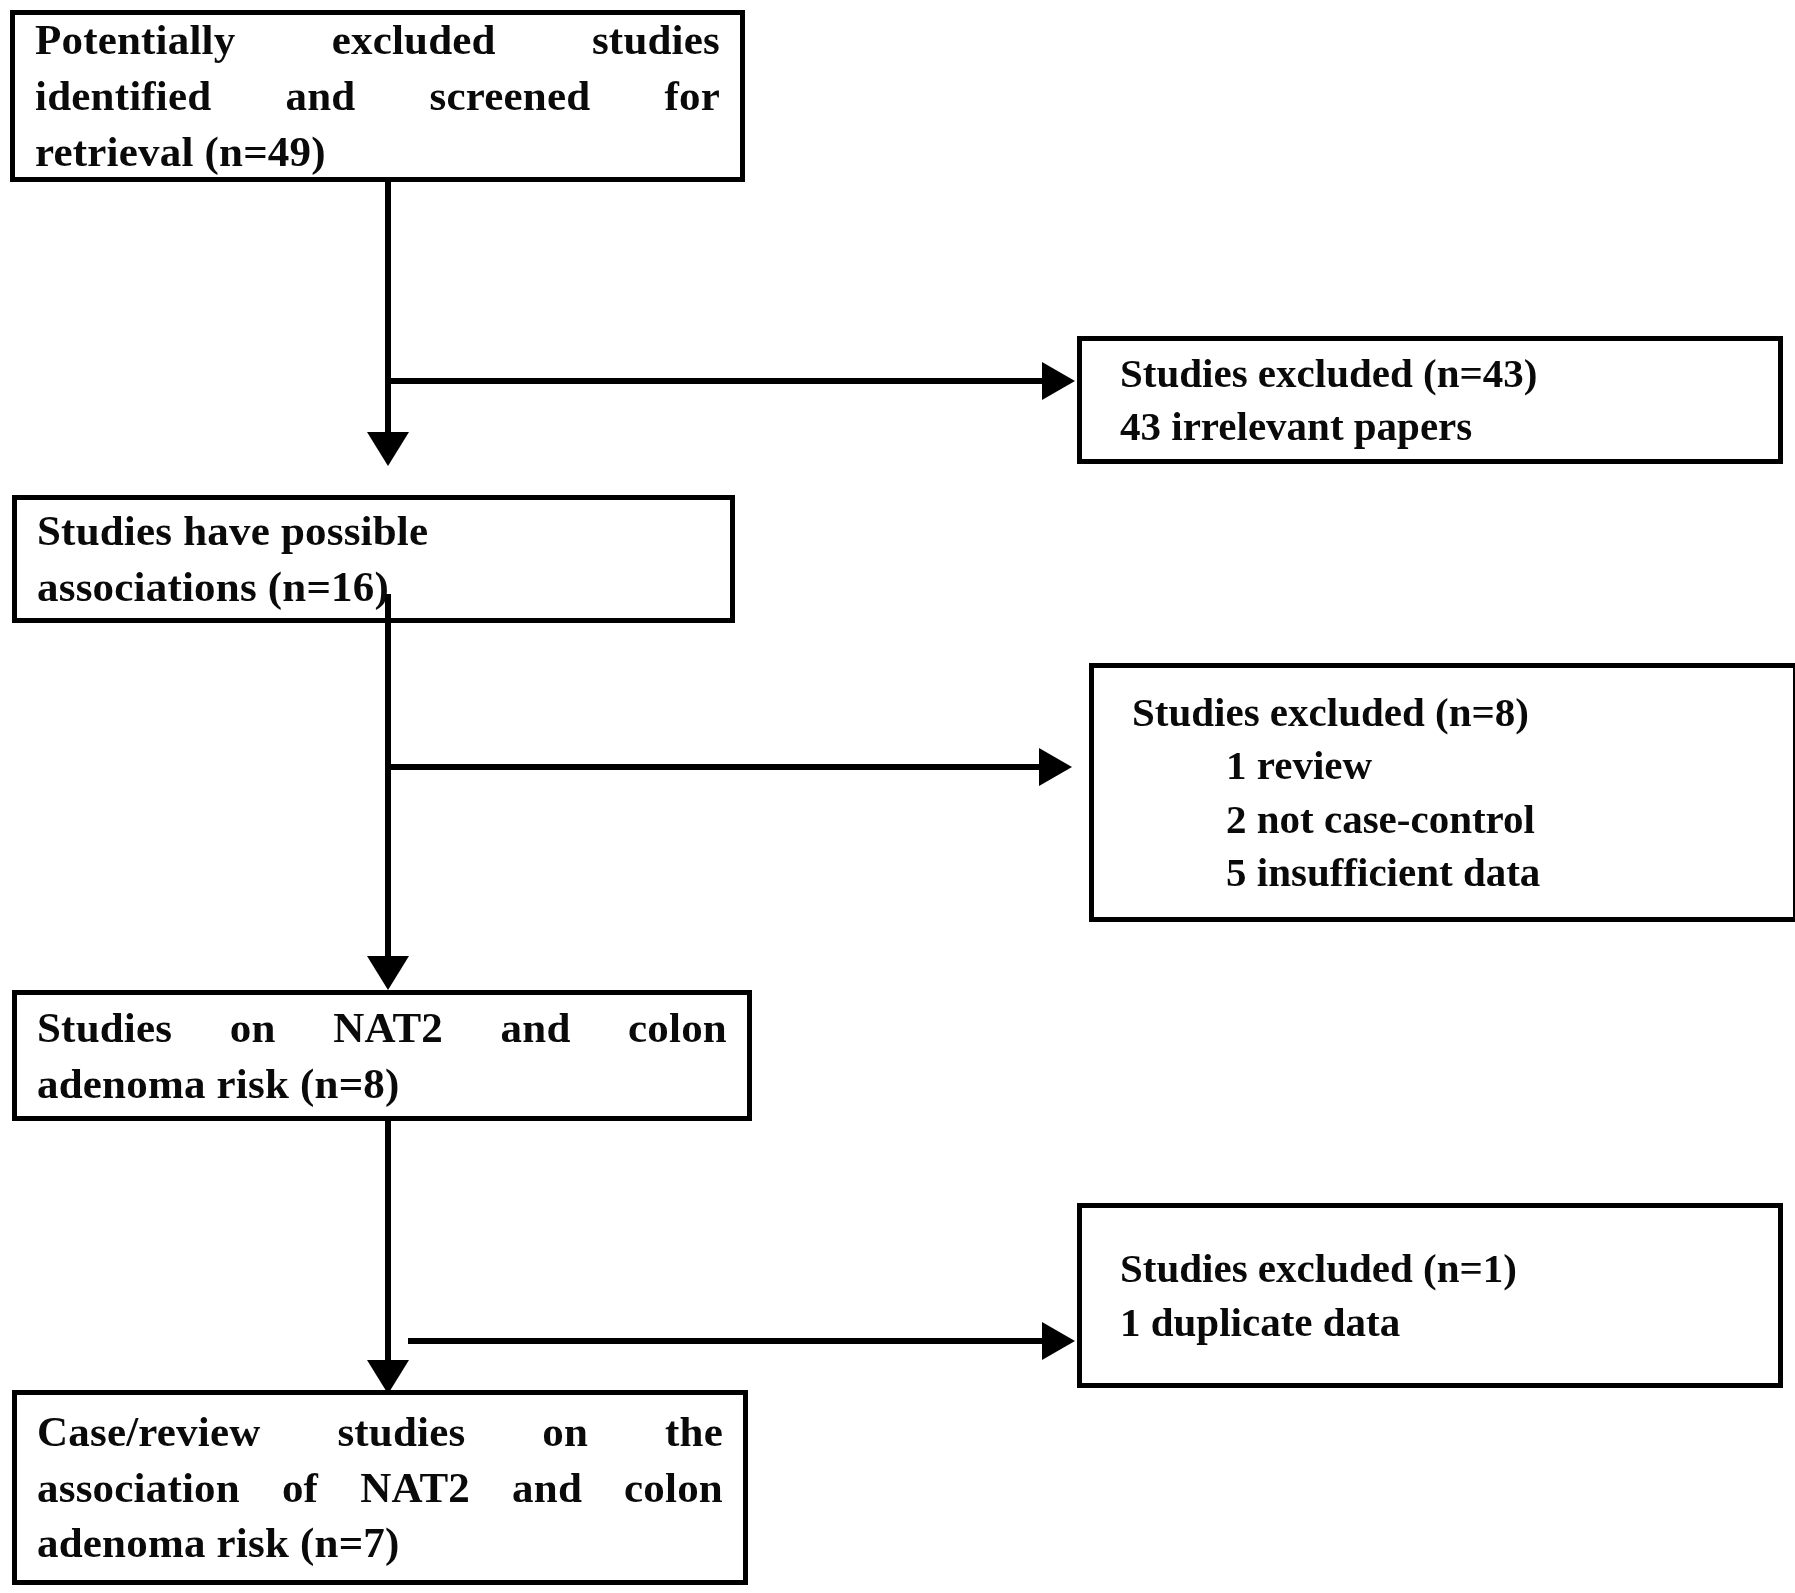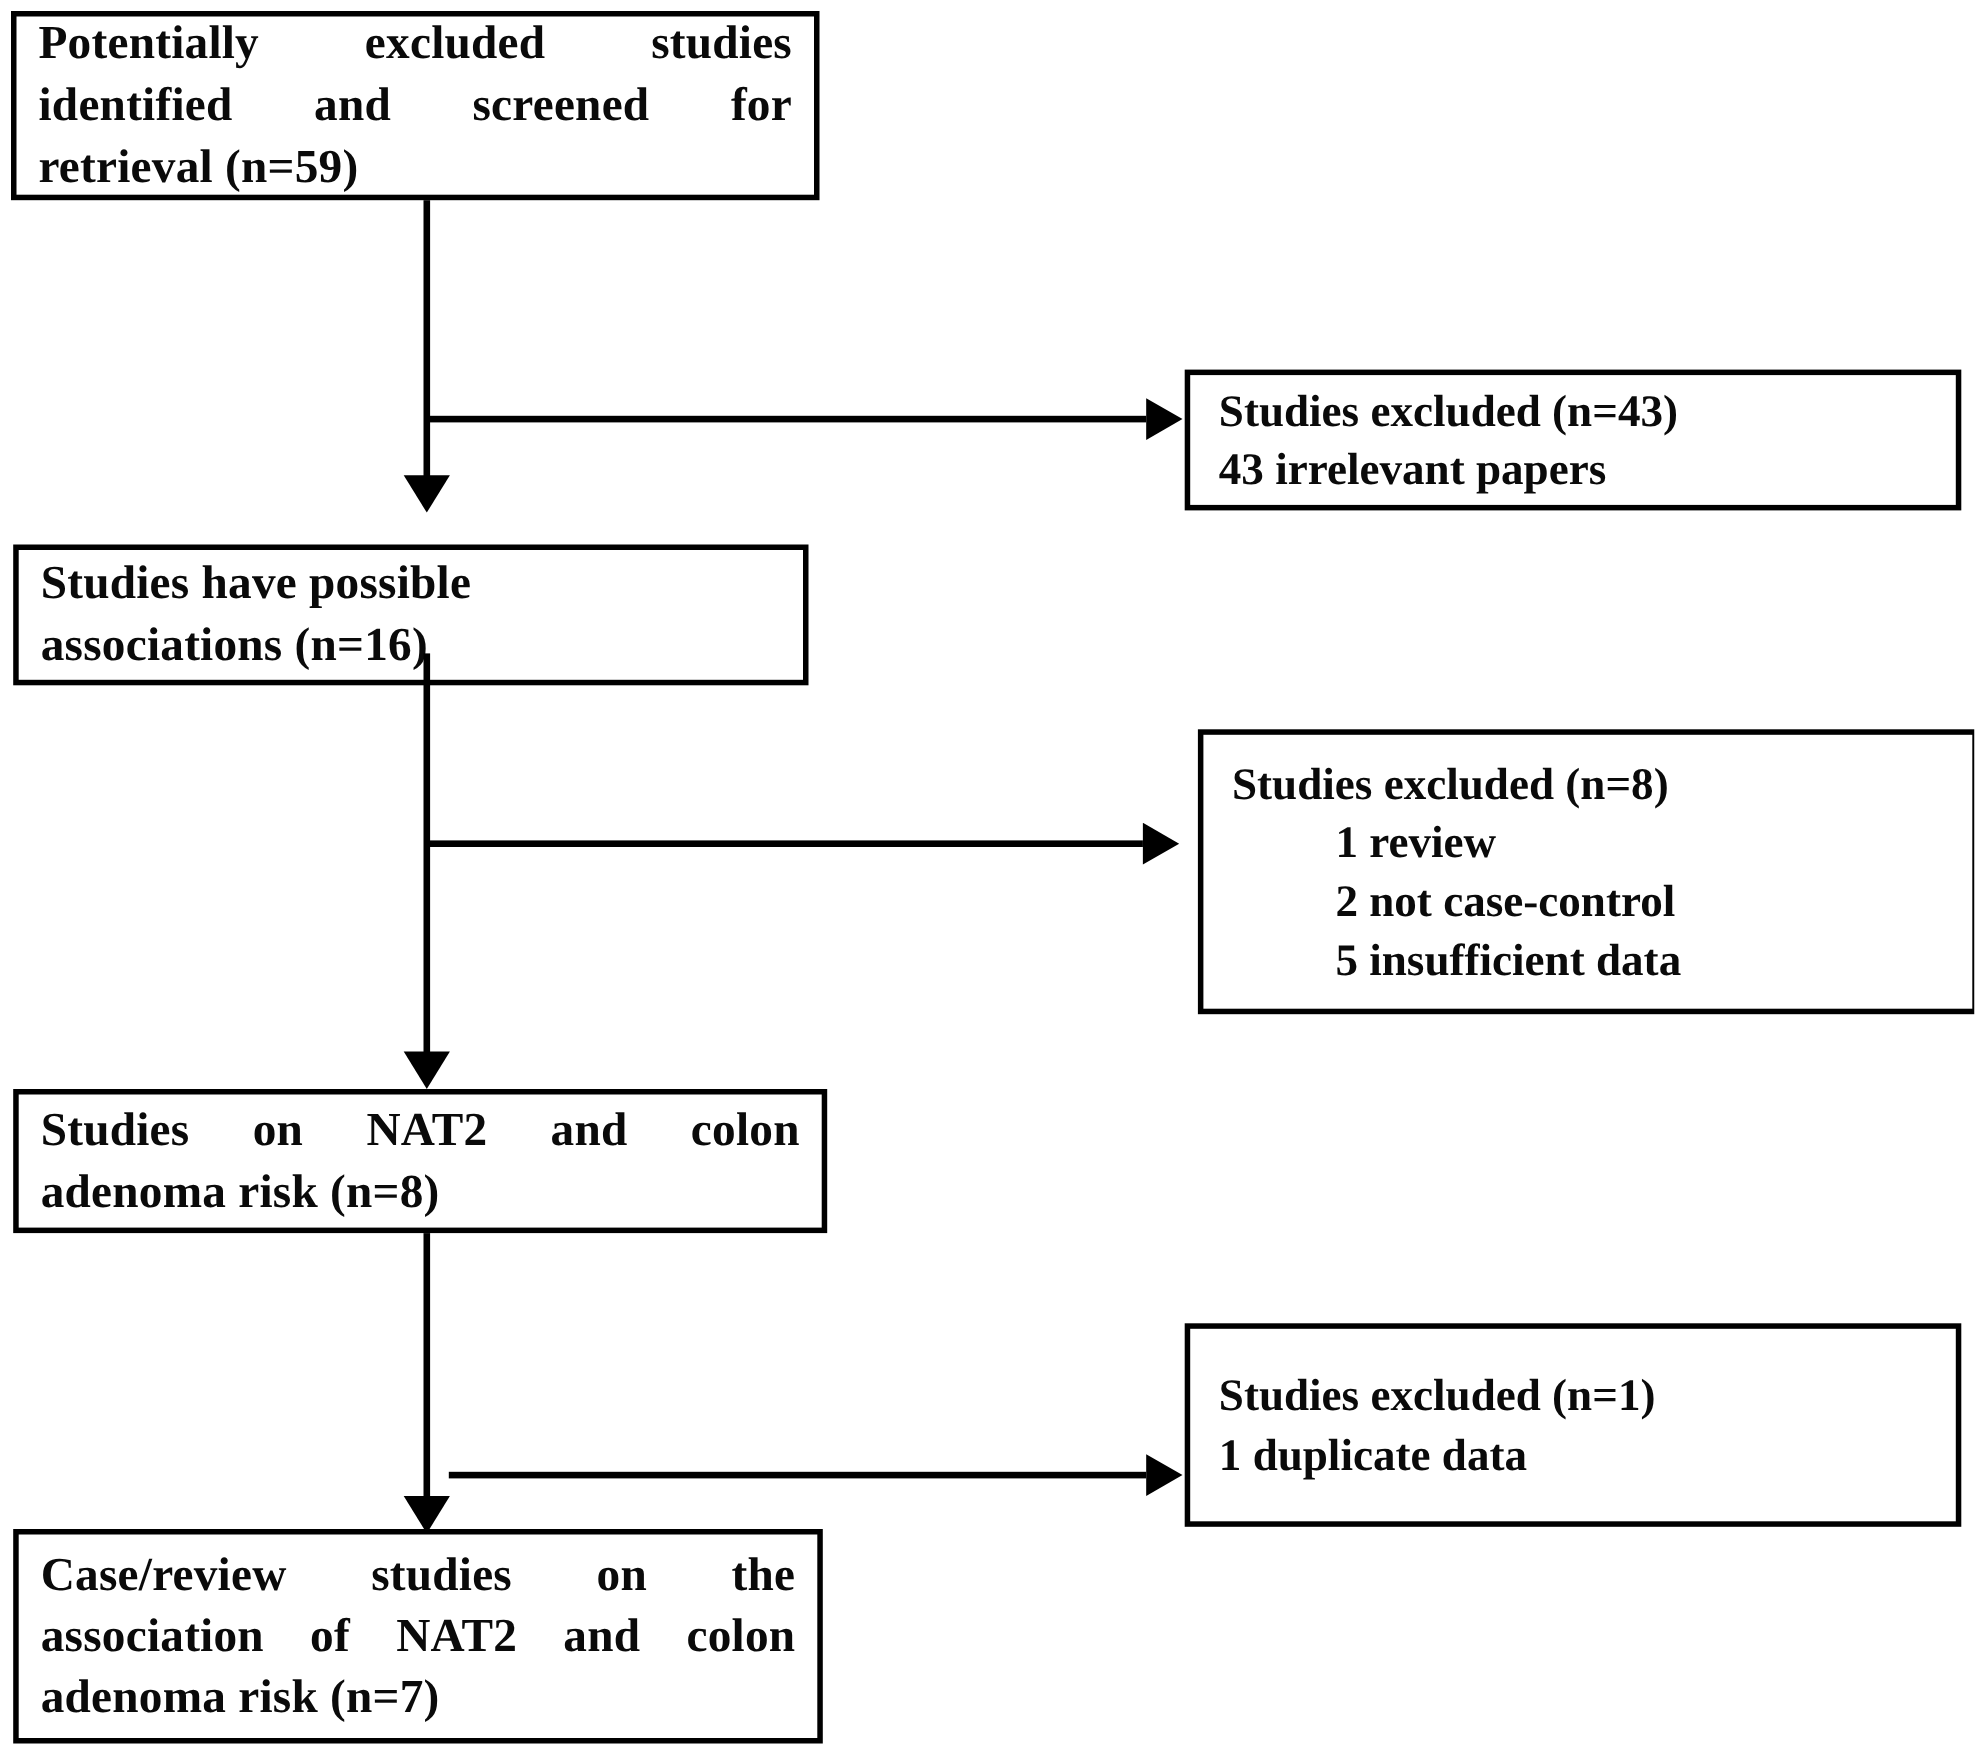--- a/index.html
+++ b/index.html
@@ -52,20 +52,21 @@
   .box-main .line.plain {
     display: block;
     text-align: left;
   }
 
   
   .box-excl .line {
     font-size: 41px;
     padding: 0 26px;
     text-align: left;
+    margin-left: 12px;
   }
   .box-excl .line.indent {
   }
   .box-excl .line.indent-wide {
     padding-left: 120px;
   }
 
   
   .vline {
     position: absolute;
@@ -104,21 +105,21 @@
       <span>Potentially</span>
       <span>excluded</span>
       <span>studies</span>
     </div>
     <div class="line justify">
       <span>identified</span>
       <span>and</span>
       <span>screened</span>
       <span>for</span>
     </div>
-    <div class="line plain">retrieval (n=59)</div>
+    <div class="line plain">retrieval (n=49)</div>
   </div>
 
   <div class="vline" style="left:385px; top:182px; height:254px;"></div>
   <div class="arrow-down" style="left:367px; top:432px;"></div>
   <div class="hline" style="left:389px; top:378px; width:653px;"></div>
   <div class="arrow-right" style="left:1042px; top:362px;"></div>
 
   <div class="box box-excl" style="left:1077px; top:336px; width:706px; height:128px;">
     <div class="line">Studies excluded (n=43)</div>
     <div class="line indent">43 irrelevant papers</div>

